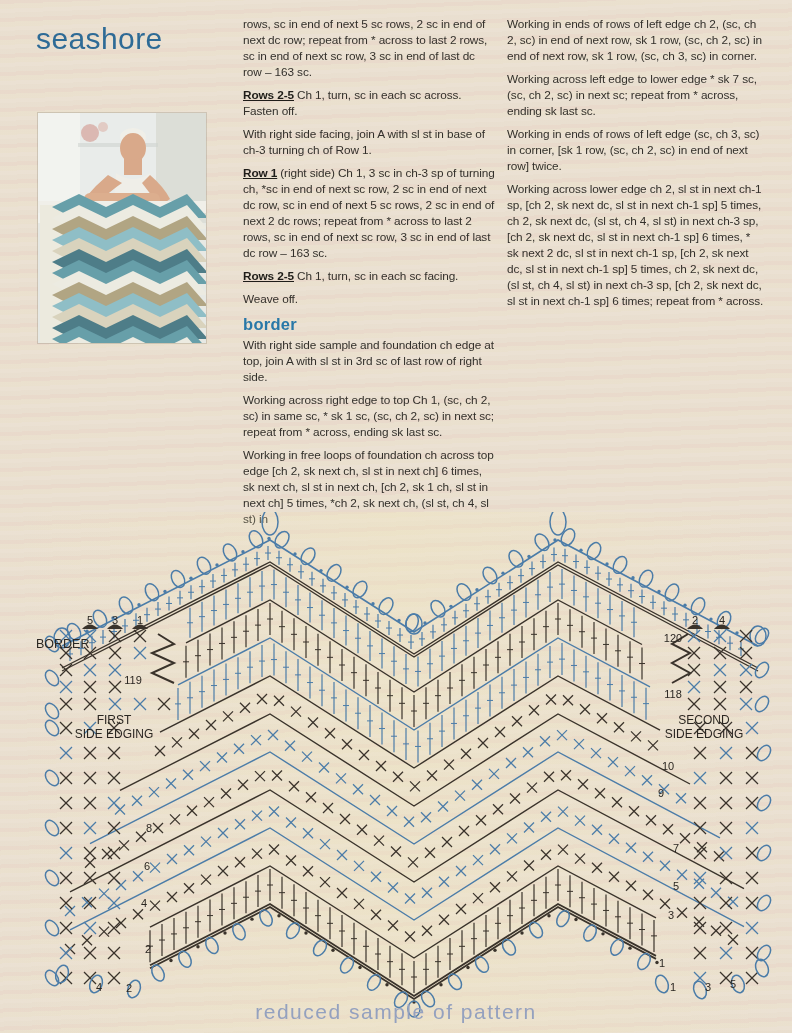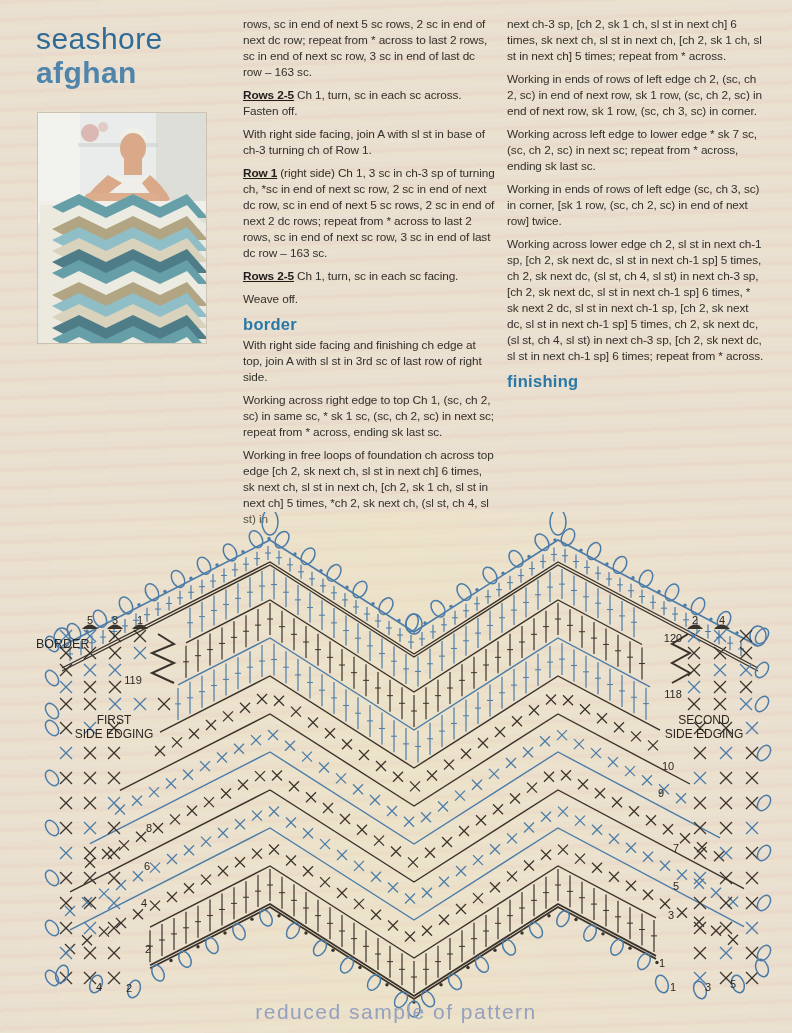--- a/index.html
+++ b/index.html
@@ -28,21 +28,20 @@
   .chart-label{fill:#2b2722;}
   .chart-caption{fill:#94a1bf;letter-spacing:1.5px;}
 </style>
 </head>
 <body>
 
 <div class="page">
 
   <header class="masthead">
     <span class="t1">seashore</span>
-    <span class="t2">afghan</span>
   </header>
 
   <div class="photo">
     <svg id="photo-svg" width="168" height="230" viewBox="0 0 168 230">
       <g>
         <rect x="0" y="0" width="168" height="230" fill="#e7e9e4"></rect>
         <rect x="0" y="0" width="168" height="96" fill="#e9ecea"></rect>
         <rect x="0" y="0" width="42" height="110" fill="#f2f3ef"></rect>
         <rect x="118" y="0" width="50" height="110" fill="#dcded7"></rect>
         <circle cx="52" cy="20" r="9" fill="#c97a6e" opacity="0.45"></circle>
@@ -83,31 +82,29 @@
   </div>
 
   <div class="col col1" id="col1">
       <p><span>rows, sc in end of next 5 sc rows, 2 sc in end of next dc row; repeat from * across to last 2 rows, sc in end of next sc row, 3 sc in end of last dc row – 163 sc.</span></p>
       <p><b class="lead">Rows 2-5</b><span>Ch 1, turn, sc in each sc across. Fasten off.</span></p>
       <p><span>With right side facing, join A with sl st in base of ch-3 turning ch of Row 1.</span></p>
       <p><b class="lead">Row 1</b><span>(right side) Ch 1, 3 sc in ch-3 sp of turning ch, *sc in end of next sc row, 2 sc in end of next dc row, sc in end of next 5 sc rows, 2 sc in end of next 2 dc rows; repeat from * across to last 2 rows, sc in end of next sc row, 3 sc in end of last dc row – 163 sc.</span></p>
       <p><b class="lead">Rows 2-5</b><span>Ch 1, turn, sc in each sc facing.</span></p>
       <p><span>Weave off.</span></p>
       <h2 class="subhead">border</h2>
-      <p><span>With right side facing and finishing ch edge at top, join A with sl st in 3rd sc of last row of right side.</span></p>
+      <p><span>With right side sample and foundation ch edge at top, join A with sl st in 3rd sc of last row of right side.</span></p>
       <p><span>Working across right edge to top Ch 1, (sc, ch 2, sc) in same sc, * sk 1 sc, (sc, ch 2, sc) in next sc; repeat from * across, ending sk last sc.</span></p>
       <p><span>Working in free loops of foundation ch across top edge [ch 2, sk next ch, sl st in next ch] 6 times, sk next ch, sl st in next ch, [ch 2, sk 1 ch, sl st in next ch] 5 times, *ch 2, sk next ch, (sl st, ch 4, sl st) in</span></p>
     </div>
   <div class="col col2" id="col2">
-      <p><span>next ch-3 sp, [ch 2, sk 1 ch, sl st in next ch] 6 times, sk next ch, sl st in next ch, [ch 2, sk 1 ch, sl st in next ch] 5 times; repeat from * across.</span></p>
       <p><span>Working in ends of rows of left edge ch 2, (sc, ch 2, sc) in end of next row, sk 1 row, (sc, ch 2, sc) in end of next row, sk 1 row, (sc, ch 3, sc) in corner.</span></p>
       <p><span>Working across left edge to lower edge * sk 7 sc, (sc, ch 2, sc) in next sc; repeat from * across, ending sk last sc.</span></p>
       <p><span>Working in ends of rows of left edge (sc, ch 3, sc) in corner, [sk 1 row, (sc, ch 2, sc) in end of next row] twice.</span></p>
       <p><span>Working across lower edge ch 2, sl st in next ch-1 sp, [ch 2, sk next dc, sl st in next ch-1 sp] 5 times, ch 2, sk next dc, (sl st, ch 4, sl st) in next ch-3 sp, [ch 2, sk next dc, sl st in next ch-1 sp] 6 times, * sk next 2 dc, sl st in next ch-1 sp, [ch 2, sk next dc, sl st in next ch-1 sp] 5 times, ch 2, sk next dc, (sl st, ch 4, sl st) in next ch-3 sp, [ch 2, sk next dc, sl st in next ch-1 sp] 6 times; repeat from * across.</span></p>
-      <h2 class="subhead">finishing</h2>
     </div>
 
   <div class="chart-wrap">
     <svg id="chart" width="792" height="521" viewBox="0 0 792 521">
       <defs>
         <linearGradient id="tint" x1="0" y1="0" x2="1" y2="0">
           <stop offset="0" stop-color="#f2e9b9" stop-opacity="0"></stop>
           <stop offset="0.5" stop-color="#f2e9b9" stop-opacity="0.28"></stop>
           <stop offset="1" stop-color="#f2e9b9" stop-opacity="0"></stop>
         </linearGradient>

